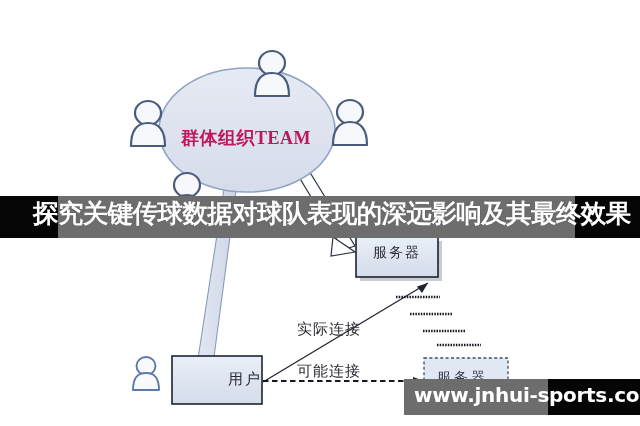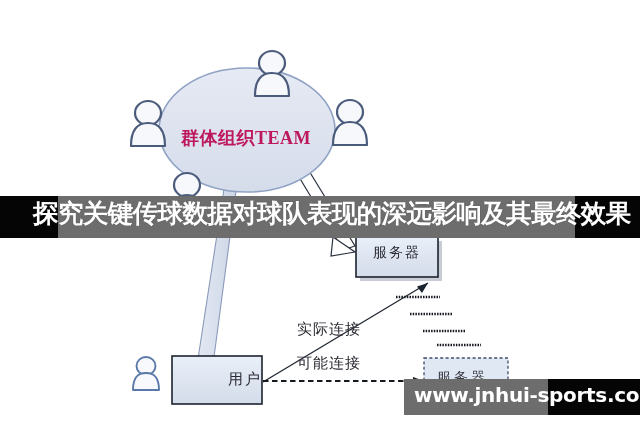--- a/index.html
+++ b/index.html
@@ -64,21 +64,21 @@
   }
   .link-label {
     position: absolute;
     font-family: "Liberation Serif", "DejaVu Serif", serif;
     font-size: 15px;
     letter-spacing: 1px;
     color: #2b2b33;
     white-space: nowrap;
   }
   .actual-label { left: 297px; top: 320px; }
-  .possible-label { left: 297px; top: 354px; }
+  .possible-label { left: 297px; top: 362px; }
 
   
   #title-band {
     position: absolute;
     left: 0;
     top: 196px;
     width: 640px;
     height: 42px;
     display: flex;
     align-items: center;

